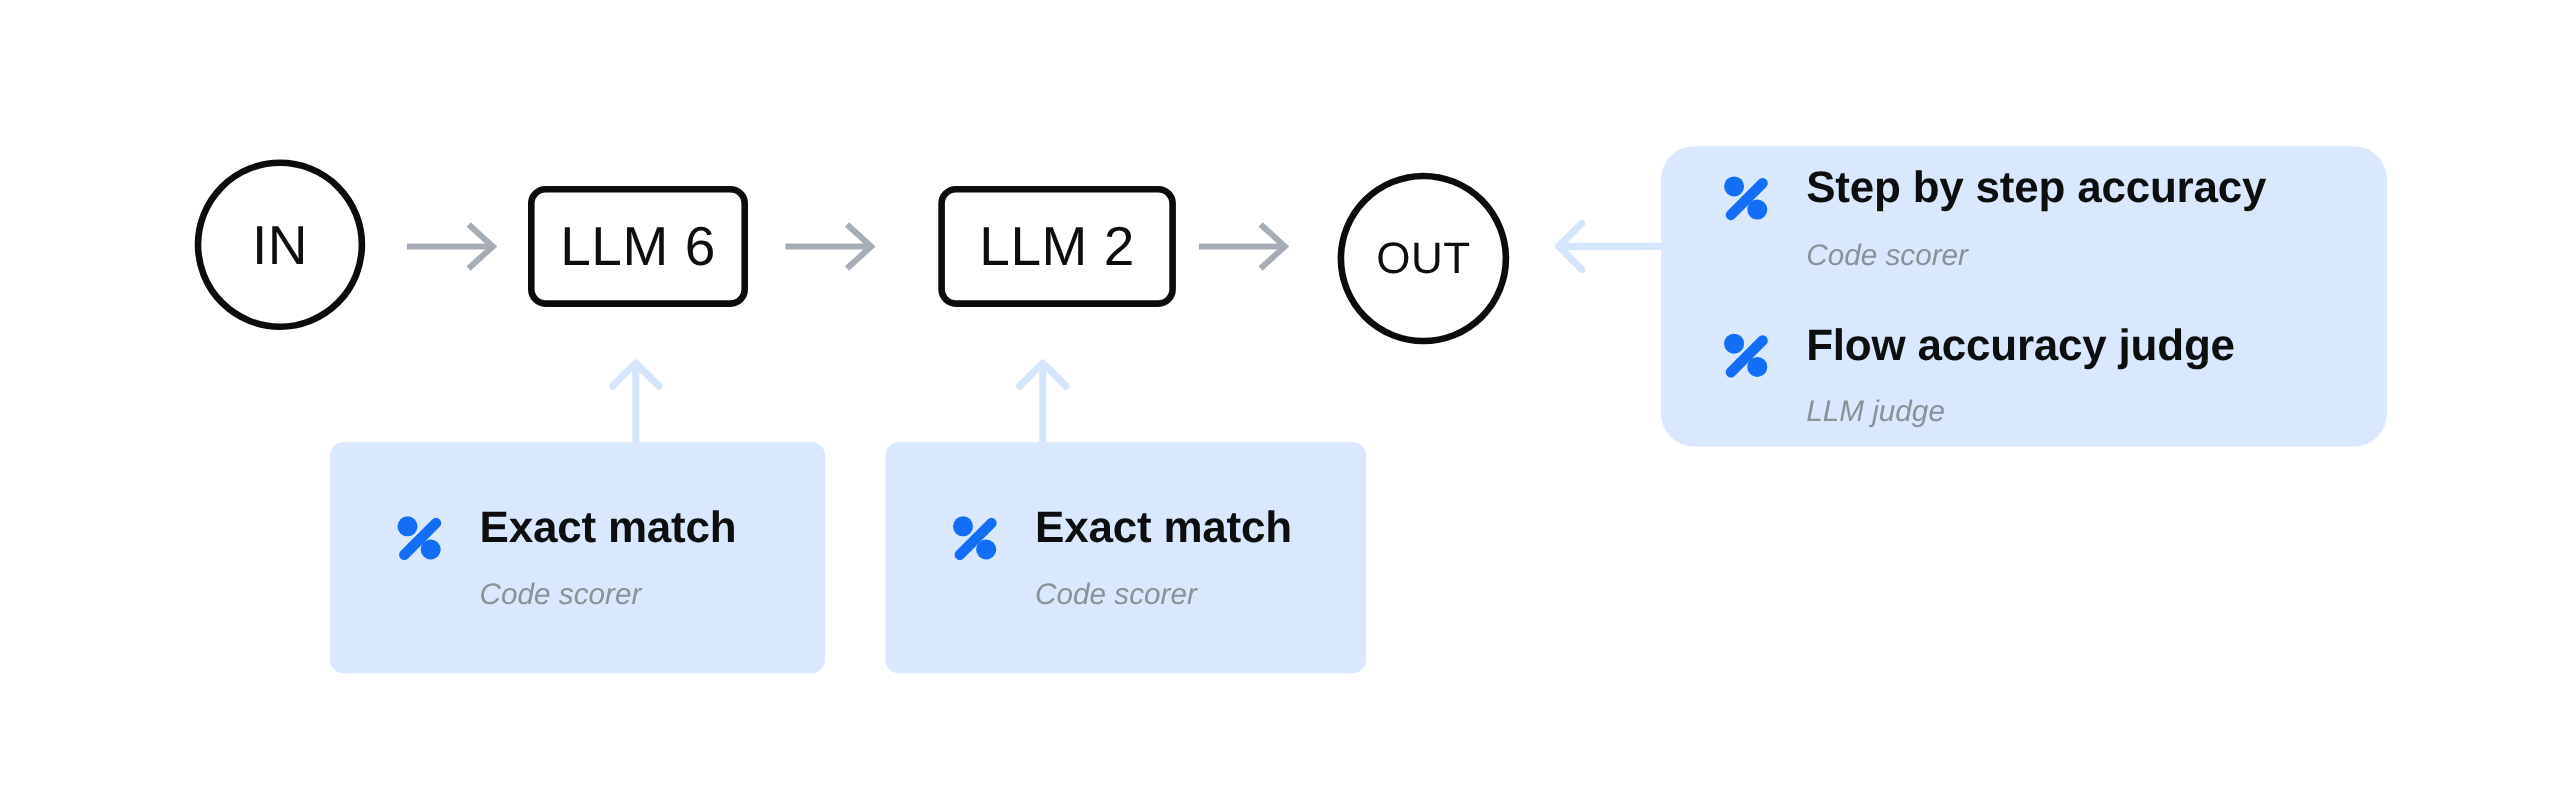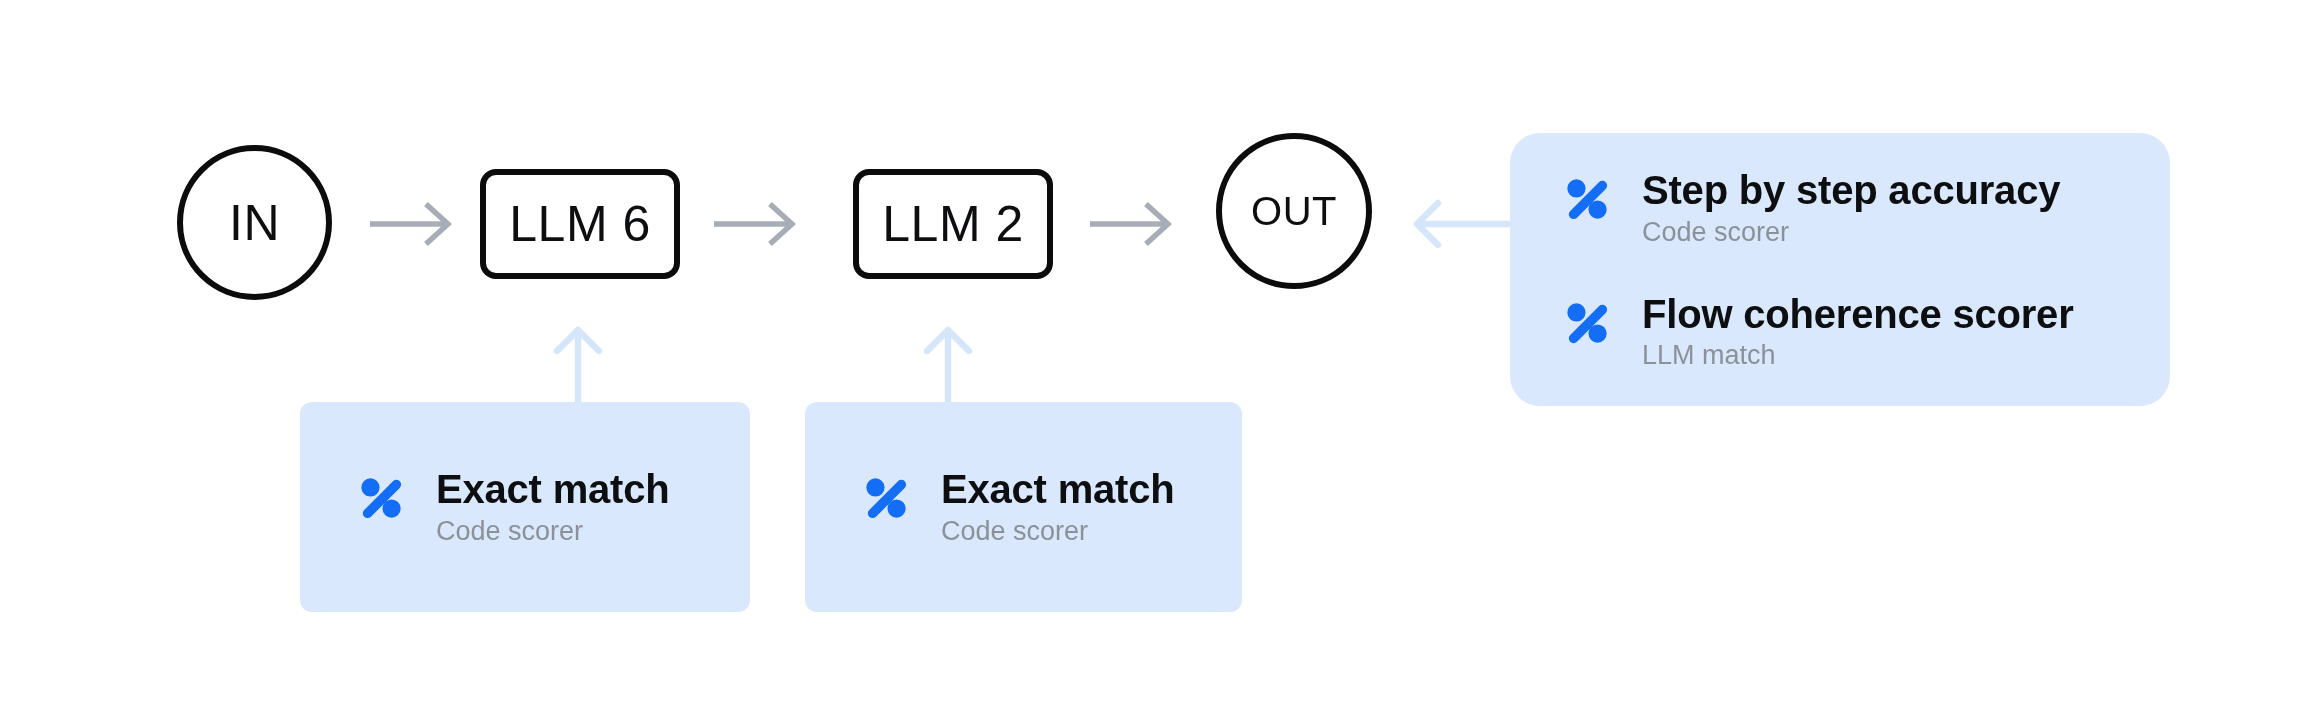--- a/index.html
+++ b/index.html
@@ -29,22 +29,22 @@
     box-sizing:border-box;
     color:var(--title-text);
     font-size:50px;
     letter-spacing:.5px;
     white-space:nowrap;
   }
   .node.circle{border-radius:50%;}
   .node.box{border-radius:16px;}
   #node-in  {left:177px;top:145px;width:155px;height:155px;}
   #node-llm1{left:480px;top:169px;width:200px;height:110px;}
-  #node-llm2{left:853px;top:169px;width:200px;height:110px;}
-  #node-out {left:1216px;top:133px;width:156px;height:156px;font-size:40px;}
+  #node-llm2{left:853px;top:169px;width:216px;height:110px;}
+  #node-out {left:1216px;top:157px;width:156px;height:156px;font-size:40px;}
   
   .arrow{position:absolute;display:block;}
   .flow-stroke{stroke:var(--flow-arrow-gray);stroke-width:5.5;fill:none;}
   .soft-stroke{stroke:var(--soft-arrow-blue);stroke-width:6.5;fill:none;stroke-linecap:round;stroke-linejoin:round;}
   #arrow-in-llm1 {left:368px;top:201px;}
   #arrow-llm1-llm2{left:712px;top:201px;}
   #arrow-llm2-out{left:1088px;top:201px;}
   #arrow-card1-up{left:550px;top:326px;}
   #arrow-card2-up{left:920px;top:326px;}
   #arrow-card3-left{left:1412px;top:197px;}
@@ -68,21 +68,21 @@
   .scorer-text{display:flex;flex-direction:column;}
   .scorer-name{
     color:var(--title-text);
     font-size:40px;font-weight:600;
     letter-spacing:-.2px;line-height:1.12;
     white-space:nowrap;
   }
   .scorer-kind{
     color:var(--subtitle-text);
     font-size:27px;font-weight:400;
-    margin-top:4px;white-space:nowrap;
+    margin-top:23px;white-space:nowrap;font-style:italic;
   }
 </style>
 </head>
 <body>
 
 <div class="canvas">
 
   <div class="node circle" id="node-in">
     <span>IN</span>
   </div>
@@ -169,19 +169,19 @@
         <span class="scorer-kind">Code scorer</span>
       </div>
     </div>
     <div class="scorer-row">
       <svg class="scorer-icon" viewBox="0 0 48 48">
         <line class="slash" x1="10" y1="40" x2="40" y2="10"></line>
         <circle class="dot" cx="13" cy="13" r="9.5"></circle>
         <circle class="dot" cx="35" cy="35" r="9.5"></circle>
       </svg>
       <div class="scorer-text">
-        <span class="scorer-name">Flow coherence scorer</span>
-        <span class="scorer-kind">LLM match</span>
+        <span class="scorer-name">Flow accuracy judge</span>
+        <span class="scorer-kind">LLM judge</span>
       </div>
     </div>
   </div>
 
 </div>
 
 </body></html>

